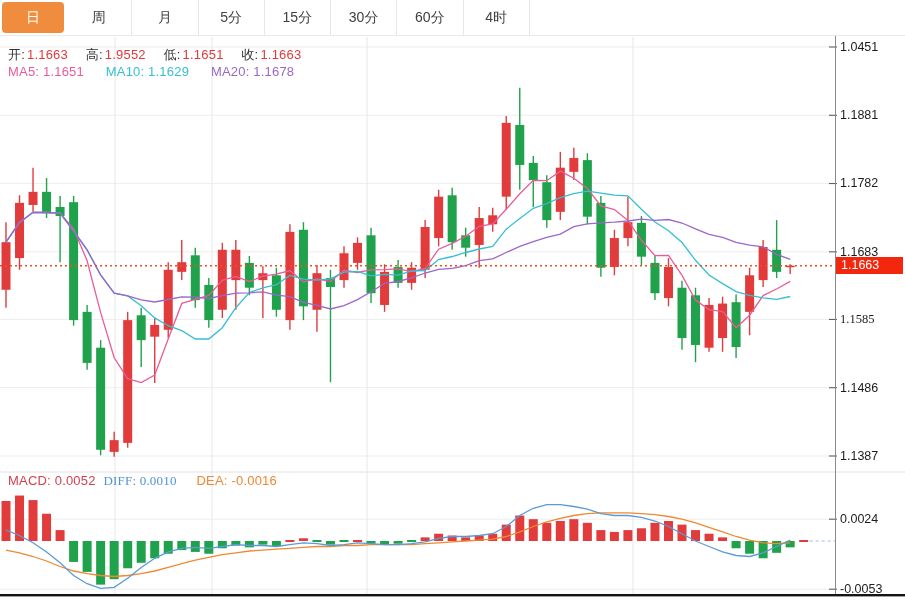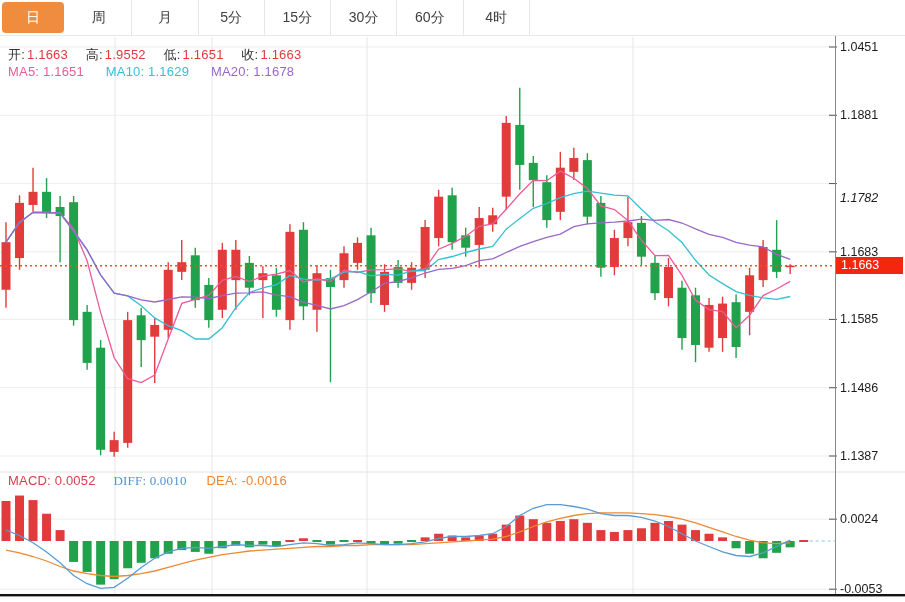--- a/index.html
+++ b/index.html
@@ -16,21 +16,21 @@
   .readout{position:absolute;left:8px;font-size:13px;white-space:nowrap;z-index:4;letter-spacing:.2px;}
   .readout.ohlc{top:46px;}
   .readout.ma{top:64px;text-align:center;}
   .readout.macdh{top:473px;}
   .ohlc .lbl{color:#333;margin-left:14px;}
   .ohlc .lbl.first{margin-left:0;}
   .ohlc .val{color:var(--label-red,#e03a3a);margin-left:2px;}
   .ma .ma5{color:var(--ma5,#e95c99);margin-right:18px;}
   .ma .ma10{color:var(--ma10,#35bfd3);margin-right:18px;}
   .ma .ma20{color:var(--ma20,#9a68c9);}
-  .macdh .m{color:var(--macd-label,#d5404e);margin-right:14px;}
+  .macdh .m{color:var(--macd-label,#d5404e);margin-right:4px;}
   .macdh .d{color:var(--diff-label,#5193d6);margin-right:16px;font-family:Liberation Serif, serif;}
   .macdh .e{color:var(--dea-label,#ef8632);}
   
   .ylab{position:absolute;left:840px;height:14px;line-height:14px;font-size:12.5px;color:#1c1c1c;z-index:3;}
   .badge{position:absolute;left:836px;width:67px;height:17px;box-sizing:border-box;padding-left:5px;
          background:var(--badge,#f2270e);color:#fff;font-size:12.5px;line-height:17px;z-index:4;}
   svg{position:absolute;top:0;left:0;z-index:1;}
 </style>
 </head>
 <body>
@@ -276,23 +276,23 @@
 
   <div class="readout macdh">
     <span class="m">MACD: 0.0052</span>
     <span class="d">DIFF: 0.0010</span>
     <span class="e">DEA: -0.0016</span>
   </div>
 
   <div id="y-axis">
       <div class="ylab" style="top: 40px;">1.0451</div>
       <div class="ylab" style="top: 108.282px;">1.1881</div>
-      <div class="ylab" style="top: 191px; font-style: italic;">1.1782</div>
+      <div class="ylab" style="top: 176px;">1.1782</div>
       <div class="ylab" style="top: 244.845px;">1.1683</div>
-      <div class="ylab" style="top: 312.437px;">1.1585</div>
+      <div class="ylab" style="top: 312.437px; font-family: Liberation Serif, serif;">1.1585</div>
       <div class="ylab" style="top: 380.718px;">1.1486</div>
       <div class="ylab" style="top: 449px;">1.1387</div>
       <div class="ylab" style="top: 512.182px;">0.0024</div>
       <div class="ylab" style="top: 582.182px;">-0.0053</div>
     </div>
 
   <div class="badge" id="price-badge" style="top: 257.139px;">1.1663</div>
 </div>
 
 </body></html>

